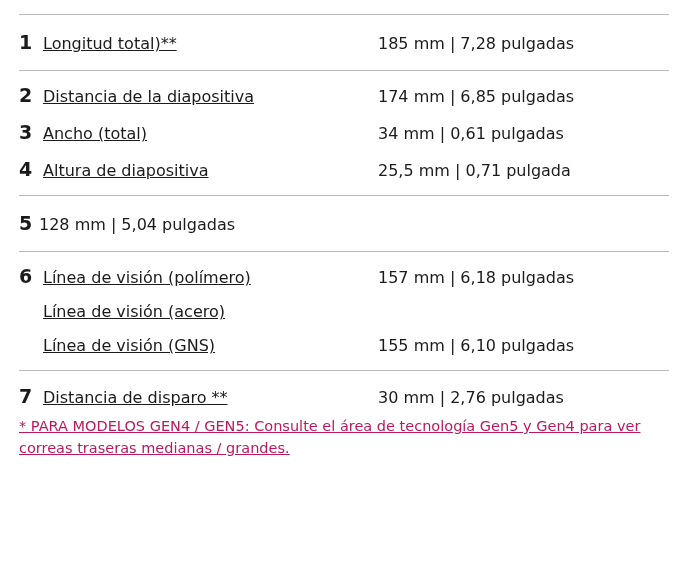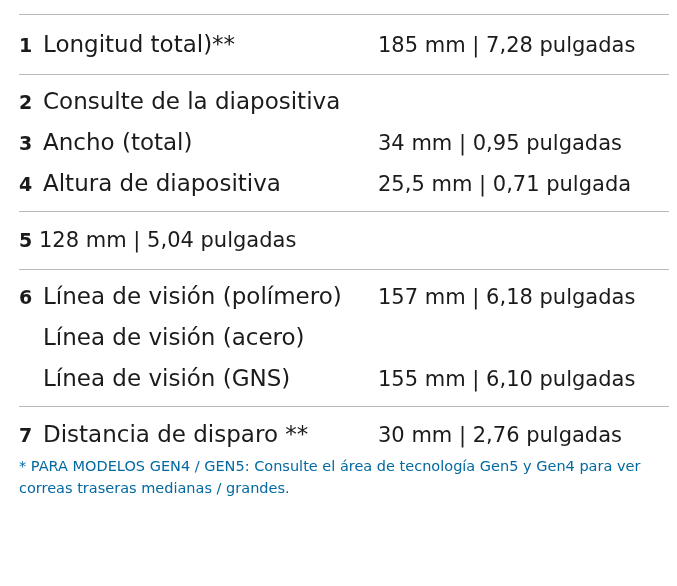--- a/index.html
+++ b/index.html
@@ -40,43 +40,45 @@
     width: 20px;
     flex: 0 0 20px;
     font-weight: bold;
     font-size: 19px;
     text-align: left;
   }
   .row .label {
     flex: 0 0 auto;
     width: 335px;
     padding-left: 4px;
-    font-size: 23px;
+    font-size: 16px;
     white-space: nowrap;
+    text-decoration: underline;
   }
   .row .value {
     flex: 1 1 auto;
-    font-size: 21px;
+    font-size: 16px;
     white-space: nowrap;
   }
   
   .g1 .row { padding: 18px 0 18px 0; }
   .g2 .row { padding: 9px 0 9px 0; }
   .g2 { padding: 6px 0 7px 0; }
   .g3 .row { padding: 18px 0 18px 0; }
   .g4 .row { padding: 9px 0 9px 0; }
   .g4 { padding: 6px 0 7px 0; }
   .g5 .row { padding: 16px 0 6px 0; }
 
   .footnote {
     font-size: 14.5px;
     line-height: 1.5;
-    color: #0369a1;
+    color: #be185d;
     padding: 4px 0 0 0;
     width: 640px;
+    text-decoration: underline;
   }
 </style>
 </head>
 <body>
 
 <div class="spec-table">
 
   <hr class="rule">
 
   <div class="group g1">
@@ -85,26 +87,27 @@
       <span class="label">Longitud total)**</span>
       <span class="value">185 mm | 7,28 pulgadas</span>
     </div>
   </div>
 
   <hr class="rule">
 
   <div class="group g2">
     <div class="row">
       <span class="num">2</span>
-      <span class="label">Consulte de la diapositiva</span>
+      <span class="label">Distancia de la diapositiva</span>
+      <span class="value">174 mm | 6,85 pulgadas</span>
     </div>
     <div class="row">
       <span class="num">3</span>
       <span class="label">Ancho (total)</span>
-      <span class="value">34 mm | 0,95 pulgadas</span>
+      <span class="value">34 mm | 0,61 pulgadas</span>
     </div>
     <div class="row">
       <span class="num">4</span>
       <span class="label">Altura de diapositiva</span>
       <span class="value">25,5 mm | 0,71 pulgada</span>
     </div>
   </div>
 
   <hr class="rule">
 

